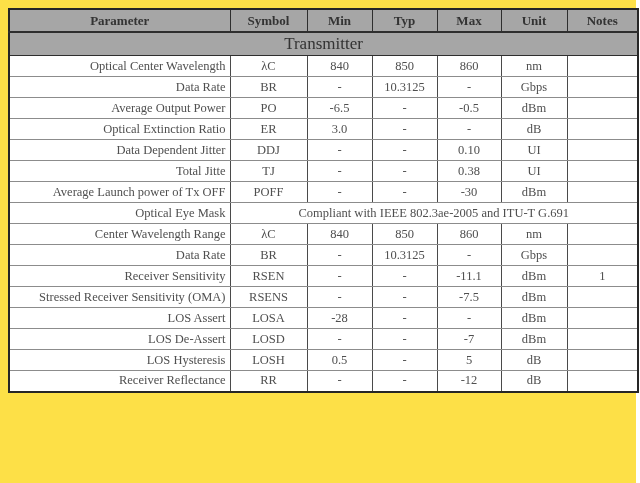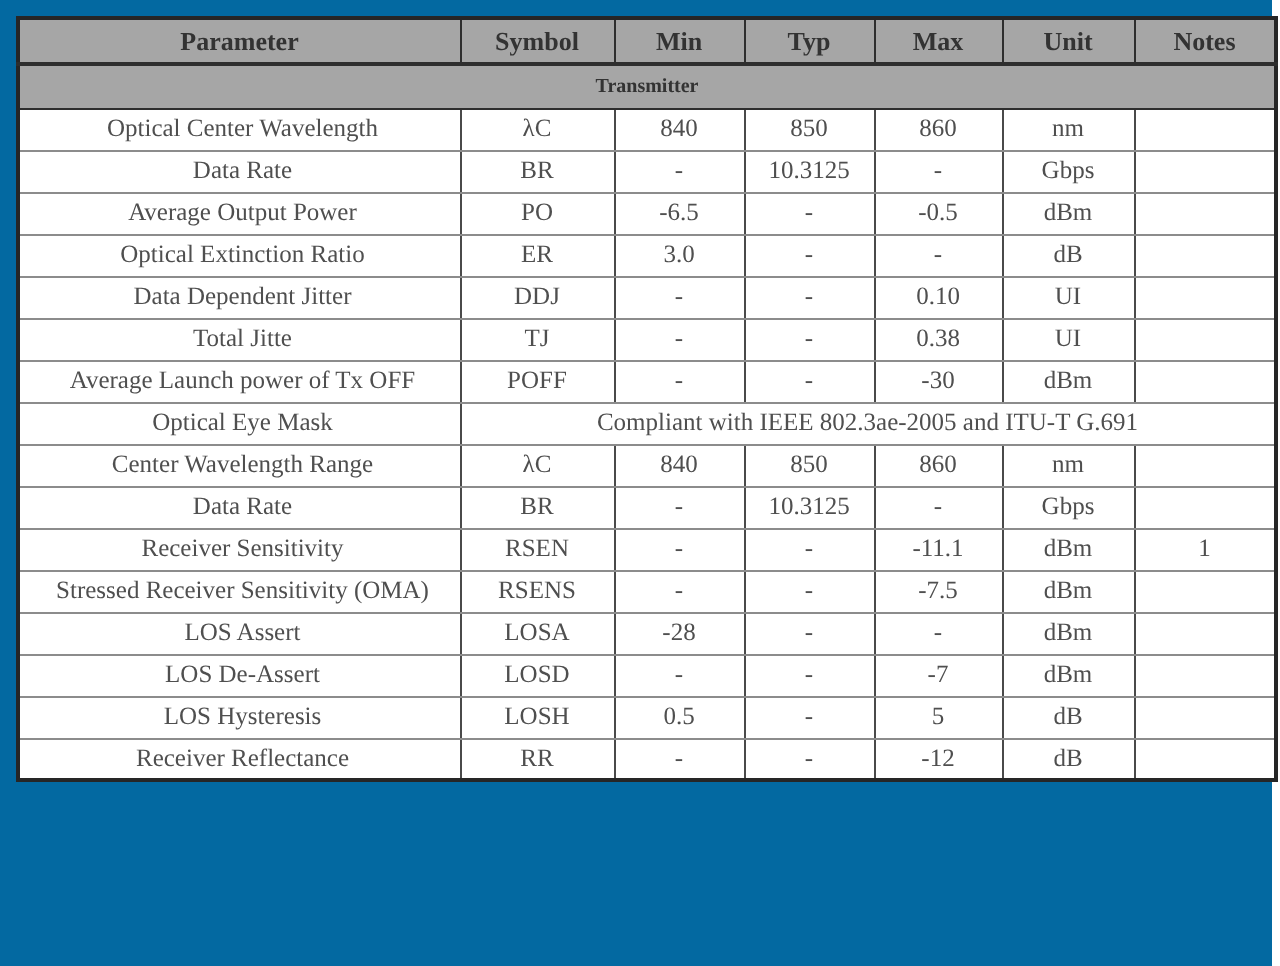--- a/index.html
+++ b/index.html
@@ -1,49 +1,49 @@
 <!DOCTYPE html>
 <html><head>
 <meta charset="utf-8">
 <style>
   html,body{margin:0;padding:0;}
   body{
     width:640px;height:483px;background:#ffffff;
     font-family:"Liberation Serif","DejaVu Serif",serif;
     -webkit-font-smoothing:antialiased;
   }
-  .sheet{box-sizing:border-box;width:636px;height:483px;padding:8px 0 0 8px;background:#0369a1;}
+  .sheet{box-sizing:border-box;width:636px;height:483px;padding:8px 0 0 8px;background:#fde047;}
   table.spec{
     border-collapse:collapse;table-layout:fixed;width:629px;
     border:2px solid #262626;
     font-size:12.5px;color:#4f4f4f;
   }
   col.c-param{width:221px;}
   col.c-symbol{width:77px;}
   col.c-min{width:65px;}
   col.c-typ{width:65px;}
   col.c-max{width:64px;}
   col.c-unit{width:66px;}
   col.c-notes{width:71px;}
   td,th{
     box-sizing:border-box;height:21px;padding:1px 4px;
     border-left:1px solid #4a4a4a;border-right:1px solid #4a4a4a;
     border-top:1px solid #8c8c8c;border-bottom:1px solid #8c8c8c;
     text-align:center;vertical-align:middle;
     overflow:hidden;white-space:nowrap;
     background:#ffffff;font-weight:normal;
   }
-  td.param{text-align:center;padding-left:7px;font-family:Liberation Serif, serif;}
+  td.param{text-align:right;padding-left:7px;font-family:Liberation Serif, serif;}
   tr.head th{
     background:#a6a6a6;color:#333333;font-weight:bold;font-size:13px;
     height:23px;border-bottom:2px solid #2e2e2e;border-top:none;
     border-left:1px solid #2e2e2e;border-right:1px solid #2e2e2e;
   }
   tr.section td{
-    background:#a6a6a6;color:#333333;font-weight:bold;font-size:10px;
+    background:#a6a6a6;color:#333333;font-weight:normal;font-size:17px;
     height:22px;border-top:1px solid #2e2e2e;border-bottom:1px solid #2e2e2e;
     border-left:none;border-right:none;
   }
   td.spanval{}
 </style>
 </head>
 <body>
 
 <div class="sheet">
   <table class="spec">

